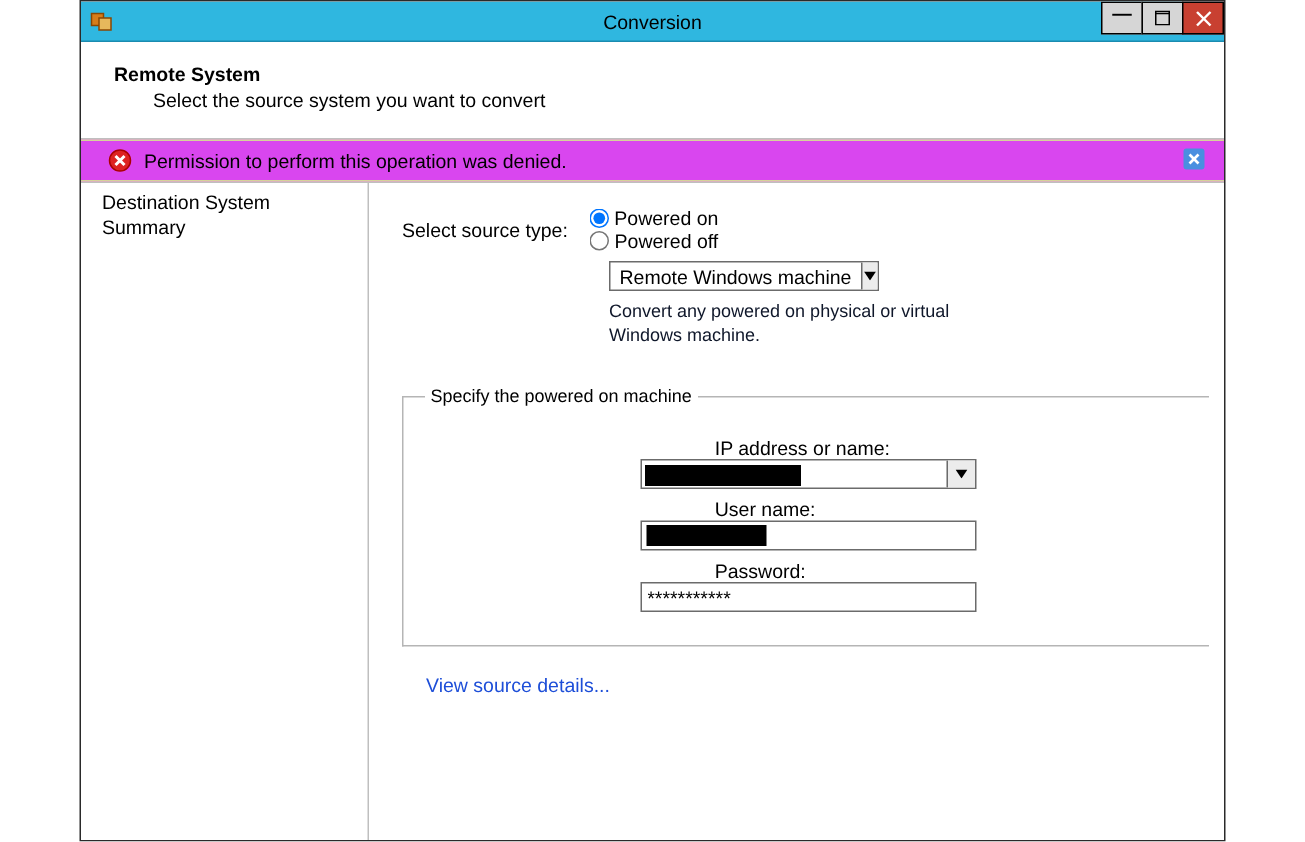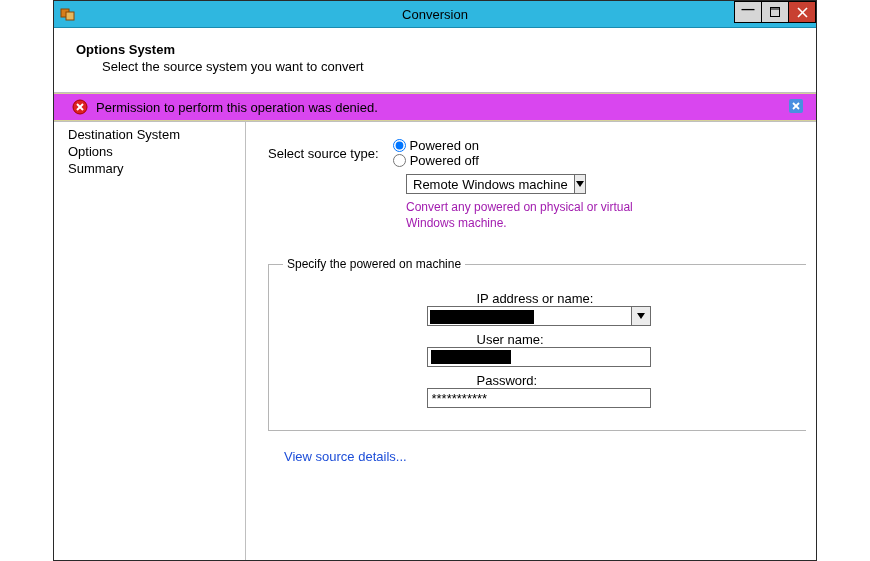--- a/index.html
+++ b/index.html
@@ -187,21 +187,21 @@
   .combo .combo-btn {
     width: 18px;
     height: 100%;
     border-left: 1px solid #6b6b6b;
     background: #ececec;
     display:flex;align-items:center;justify-content:center;
   }
   .combo .combo-btn svg { width:8px; height:6px; }
 
   .hint {
-    color: #a21caf;
+    color: #0f172a;
     font-size: 12px;
     line-height: 1.3;
     margin: 6px 0 0 138px;
   }
 
   fieldset.specify {
     margin: 26px 0 0 0;
     border: 1px solid #b5b5b5;
     padding: 14px 12px 16px 14px;
     border-right: none;
@@ -277,21 +277,21 @@
       <div class="btn btn-close">
         <svg width="11" height="11" viewBox="0 0 11 11">
             <line x1="1" y1="1" x2="10" y2="10" stroke="#fff" stroke-width="1.6"></line>
             <line x1="10" y1="1" x2="1" y2="10" stroke="#fff" stroke-width="1.6"></line>
           </svg>
       </div>
     </div>
   </div>
 
   <div class="wiz-header">
-    <div class="h-title">Options System</div>
+    <div class="h-title">Remote System</div>
     <div class="h-sub">Select the source system you want to convert</div>
   </div>
   <div class="hr-sep"></div>
 
   <div class="error-bar">
     <span class="err-icon">
       <svg viewBox="0 0 16 16">
         <circle cx="8" cy="8" r="7" fill="#d22" stroke="#a00"></circle>
         <line x1="5" y1="5" x2="11" y2="11" stroke="#fff" stroke-width="2"></line>
         <line x1="11" y1="5" x2="5" y2="11" stroke="#fff" stroke-width="2"></line>
@@ -303,21 +303,20 @@
         <rect x="1" y="1" width="14" height="14" rx="2" fill="#4a8fe0"></rect>
         <line x1="5" y1="5" x2="11" y2="11" stroke="#fff" stroke-width="1.8"></line>
         <line x1="11" y1="5" x2="5" y2="11" stroke="#fff" stroke-width="1.8"></line>
       </svg>
     </span>
   </div>
 
   <div class="body-row">
     <div class="sidebar">
       <div class="step">Destination System</div>
-      <div class="step">Options</div>
       <div class="step">Summary</div>
     </div>
 
     <div class="main">
       <div class="row">
         <span class="lbl">Select source type:</span>
         <span class="radio-set">
           <label>
             <input type="radio" name="pstate" checked="" style="">
             <span>Powered on</span>

